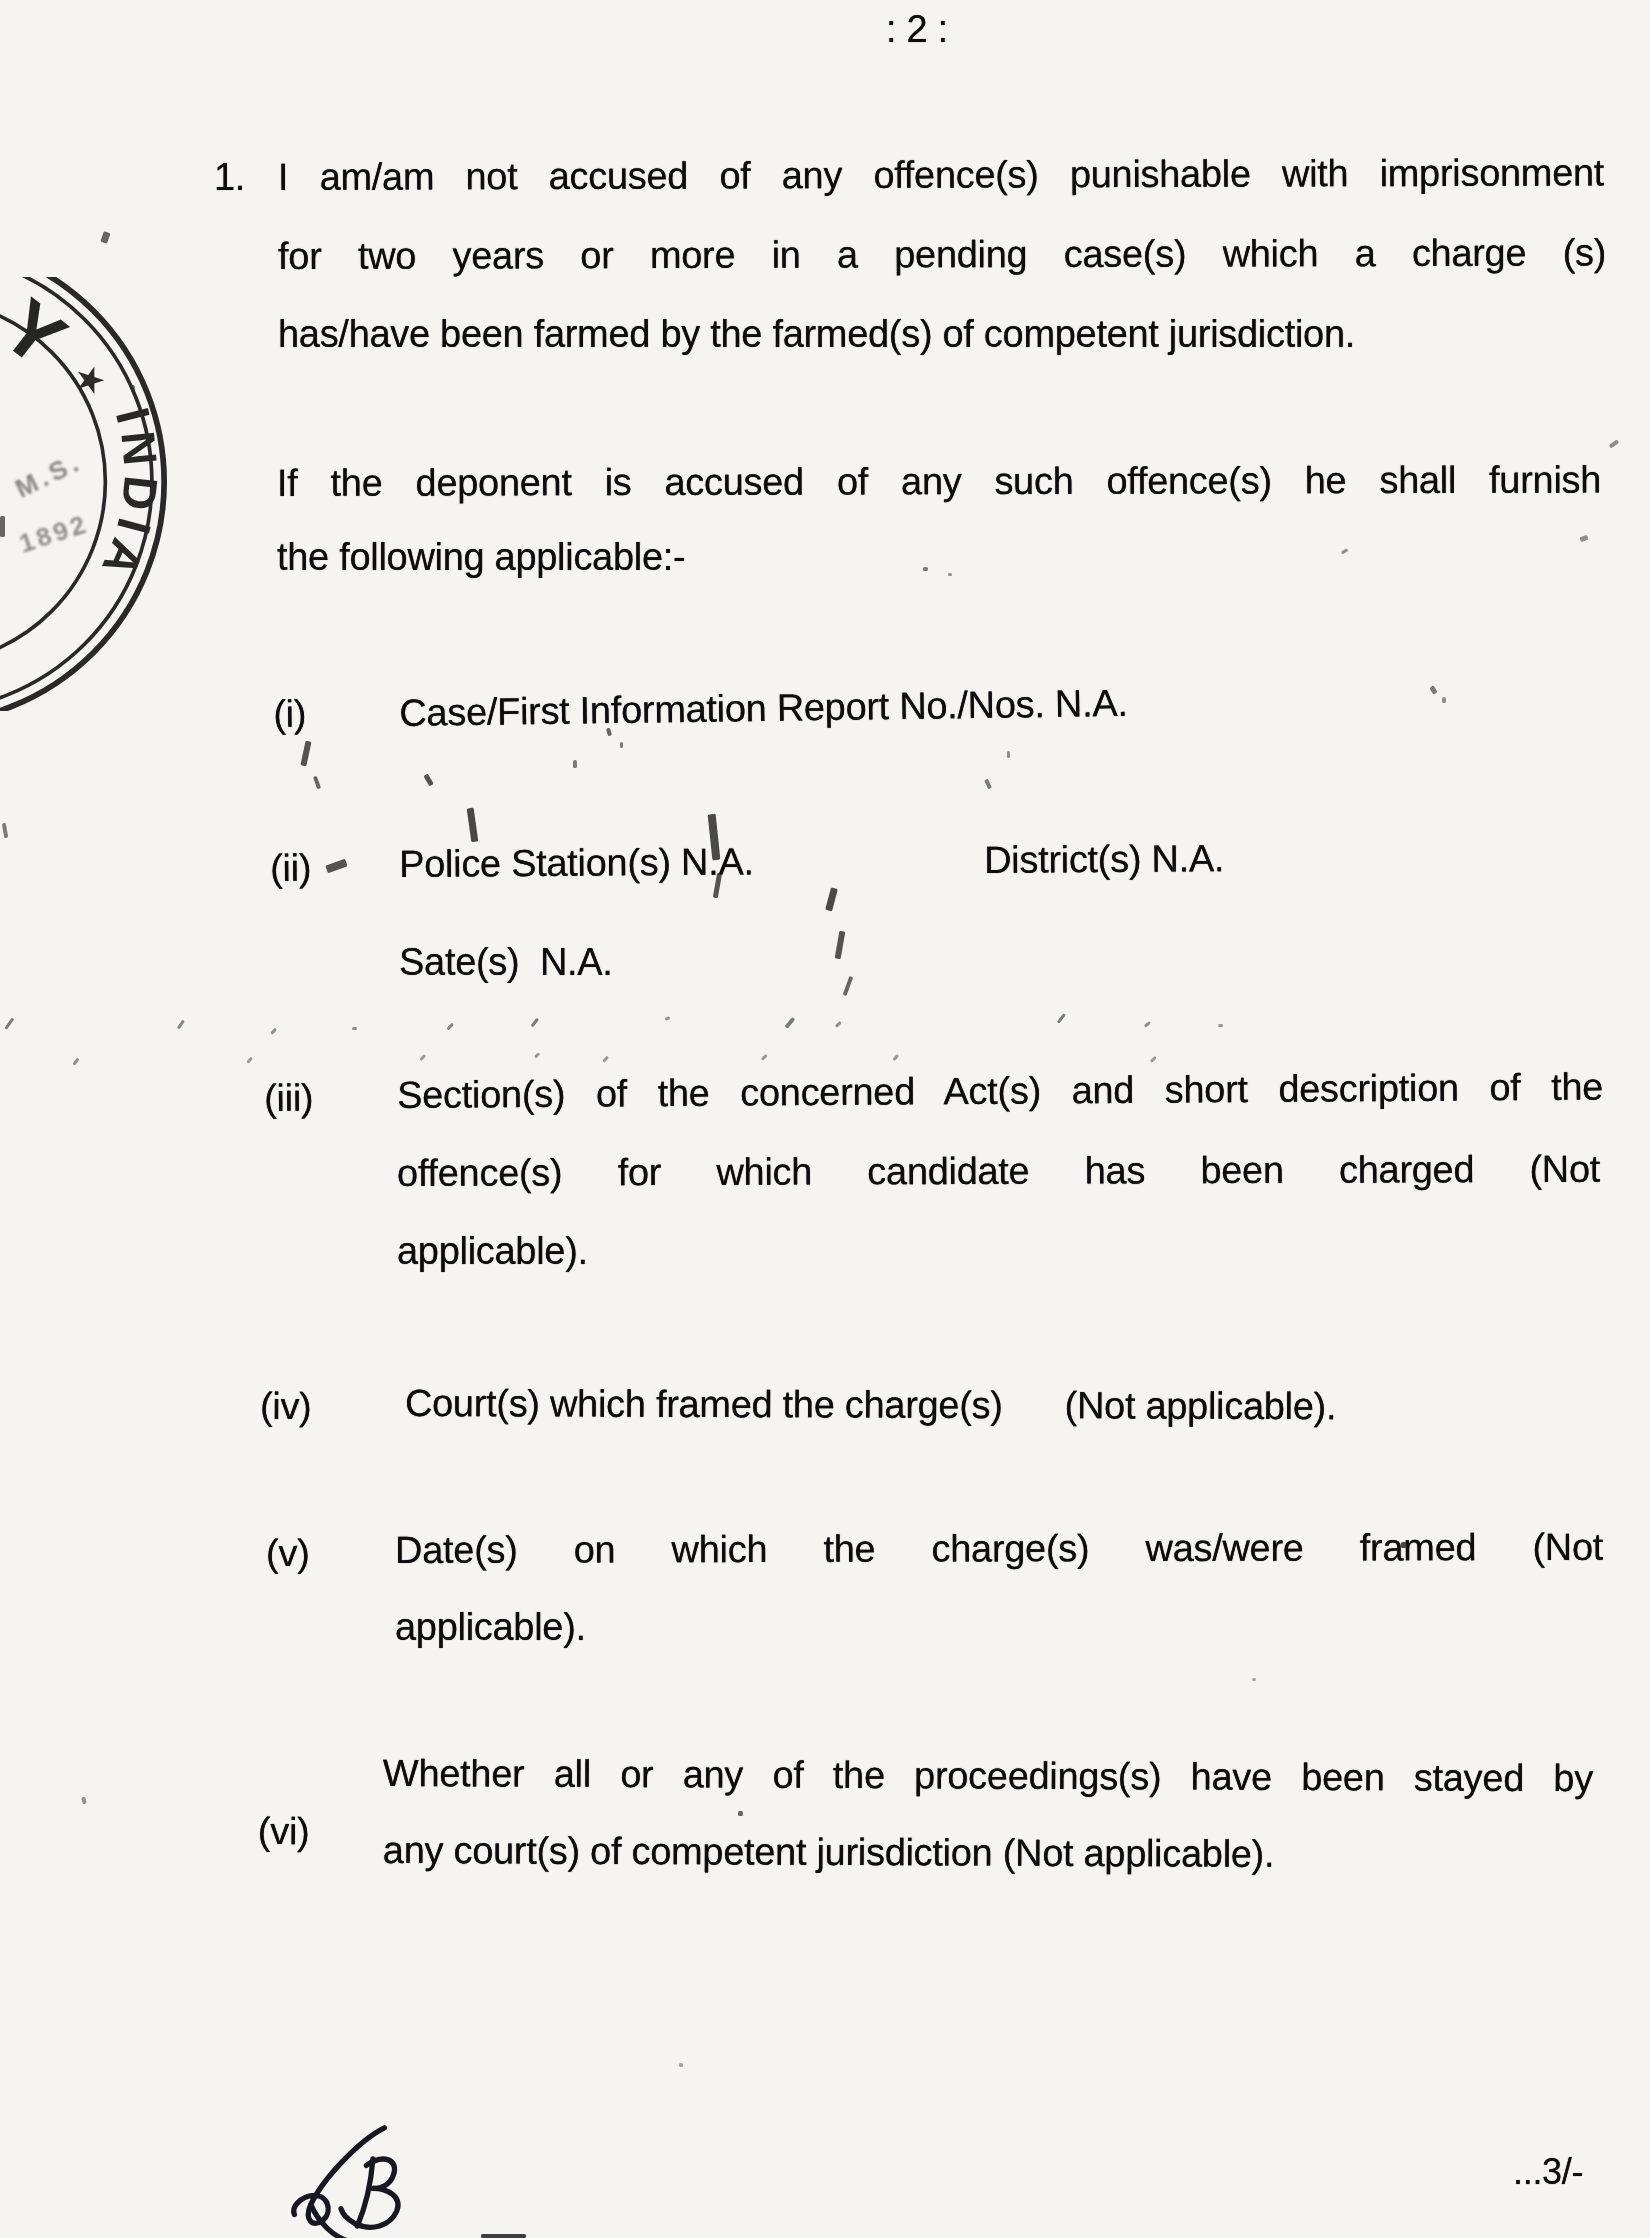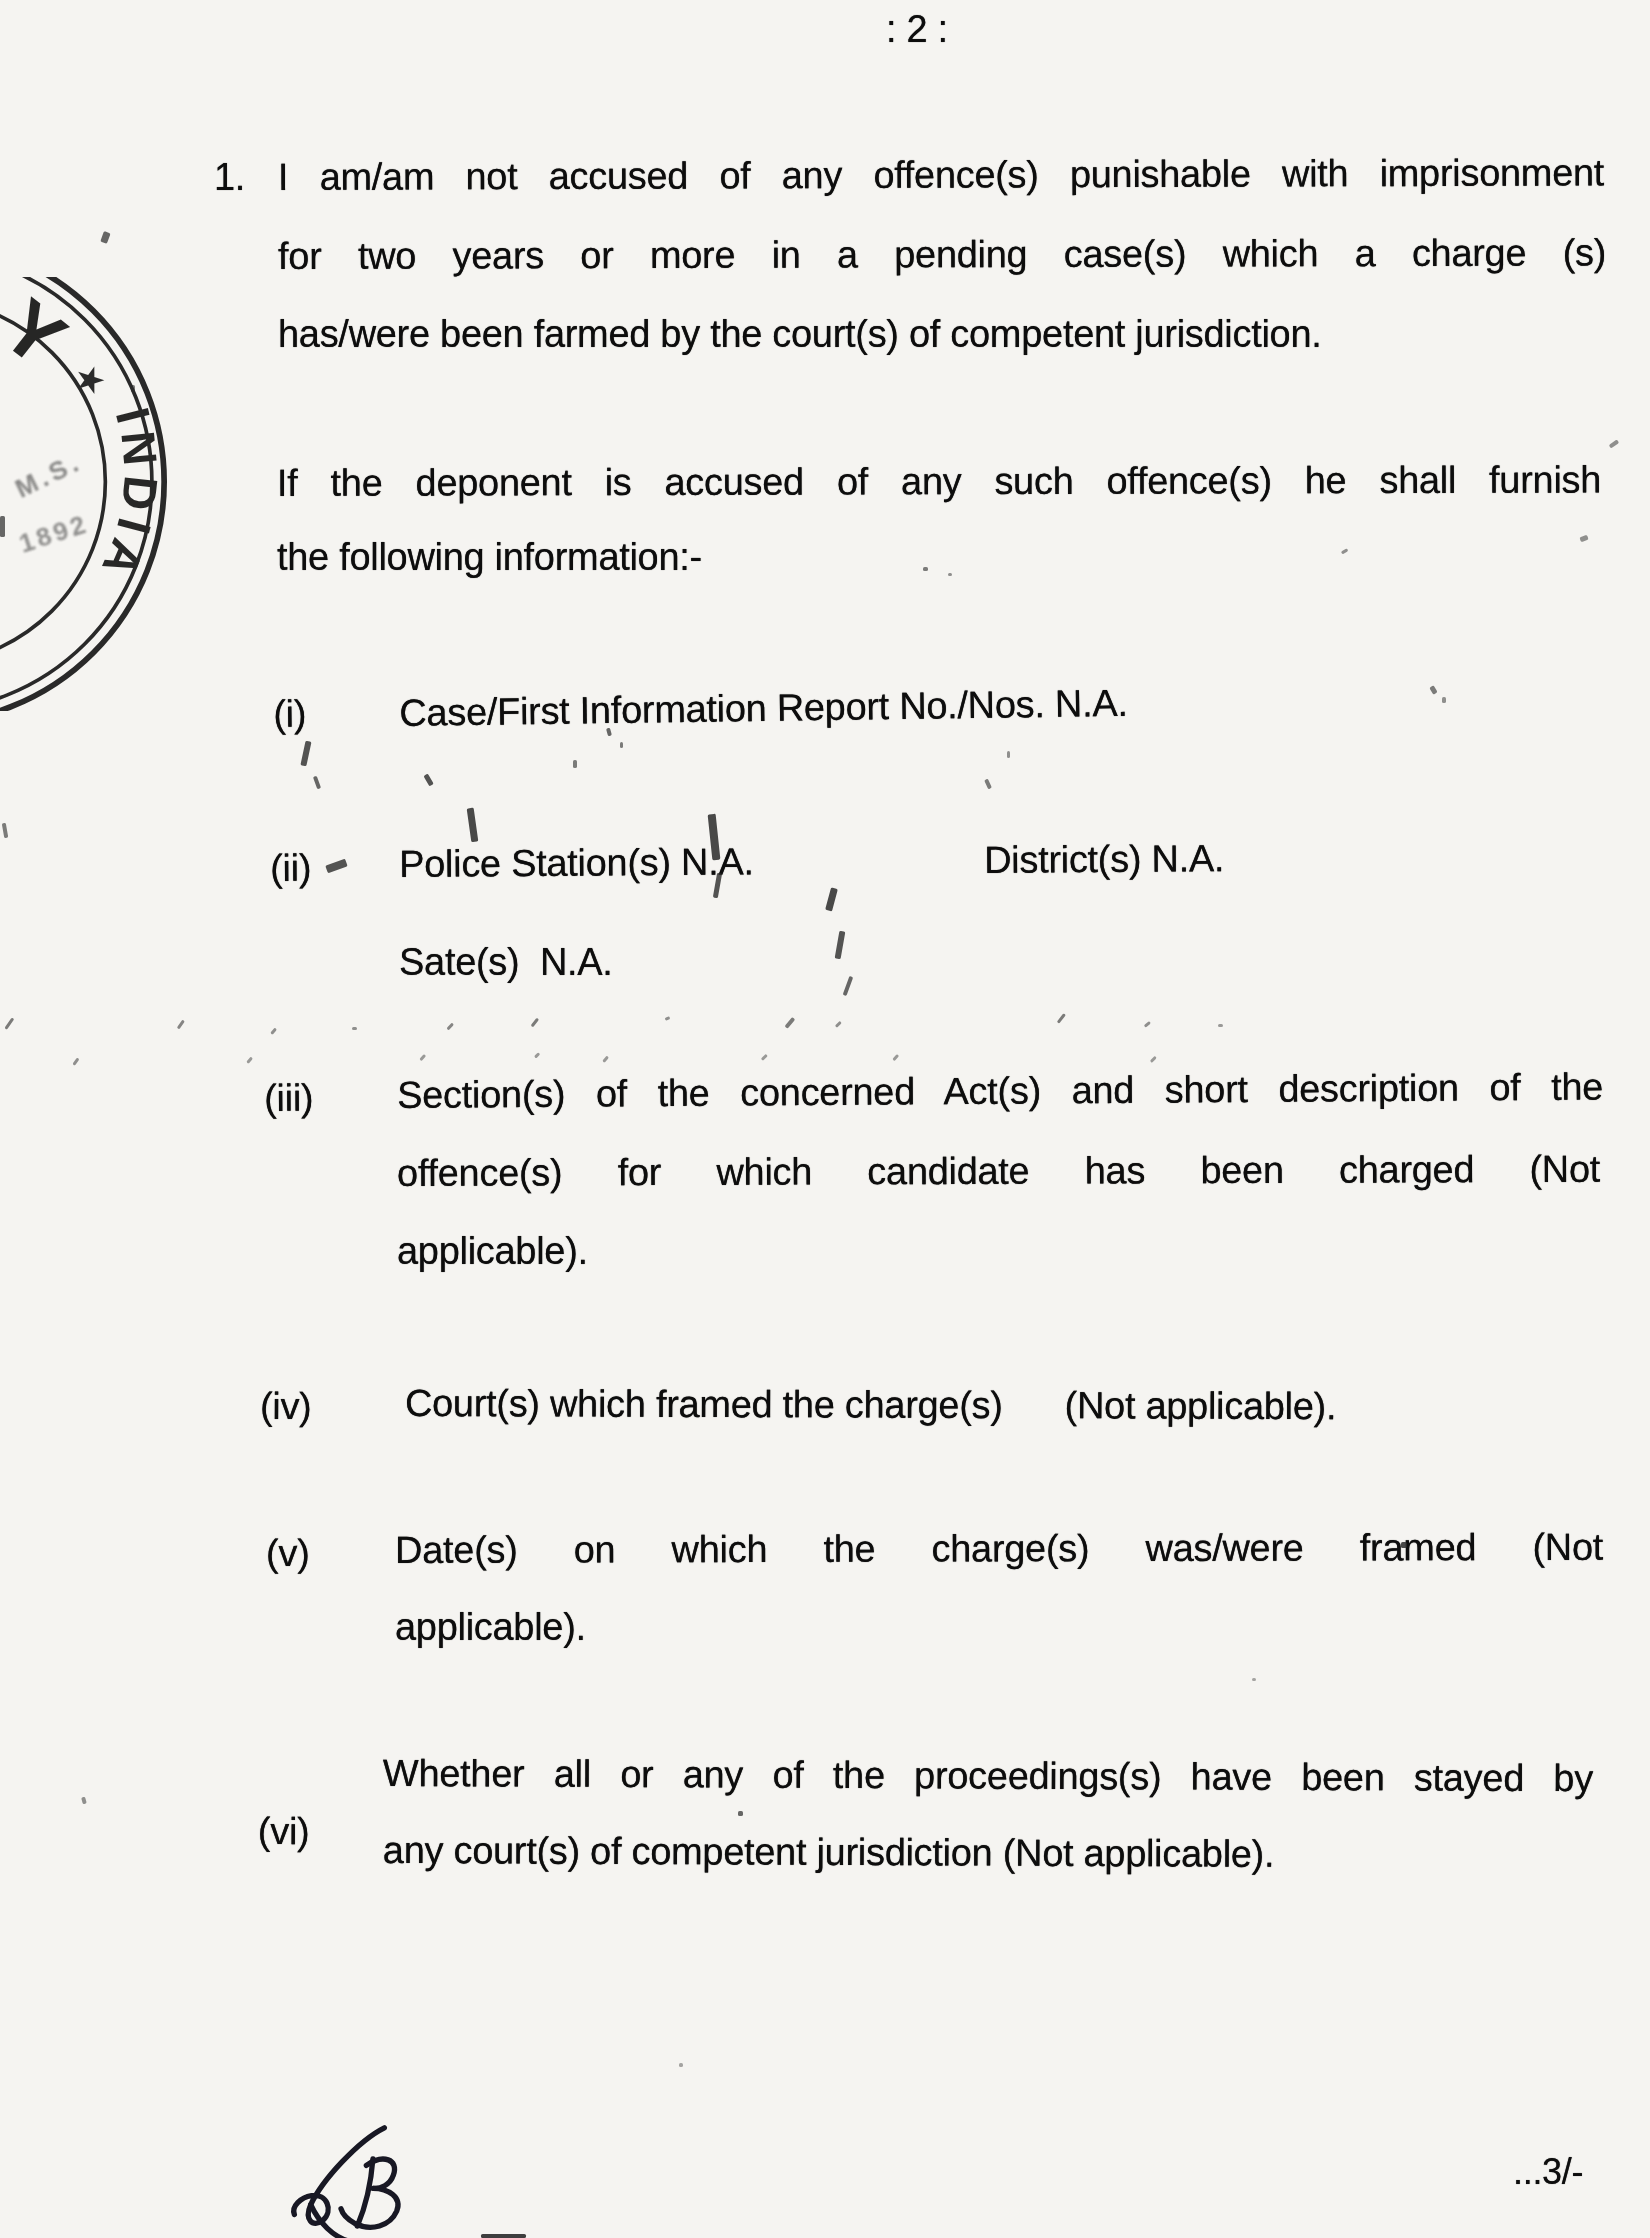--- a/index.html
+++ b/index.html
@@ -37,24 +37,24 @@
     </text>
     <text x="14" y="98" font-size="96" font-weight="bold" fill="#101010" transform="rotate(38 40 60)">Y</text>
     <text x="92" y="138" font-size="44" fill="#161616" transform="rotate(18 105 120)">★</text>
     <text x="18" y="262" font-size="32" font-weight="bold" fill="#2b2b2b" opacity=".6" letter-spacing="5" transform="rotate(-26 40 250)" style="filter:blur(1px);">M.S.</text>
     <text x="22" y="330" font-size="32" font-weight="bold" fill="#2b2b2b" opacity=".55" letter-spacing="4" transform="rotate(-18 50 315)" style="filter:blur(1.2px);">1892</text>
   </svg>
 
   <div class="txt" style="left:214px;top:156px;">1.</div>
   <div class="txt just" style="left:278px;top:156px;width:1326px;transform:rotate(-0.2deg);">I am/am not accused of any offence(s) punishable with imprisonment</div>
   <div class="txt just" style="left:278px;top:235px;width:1328px;transform:rotate(-0.15deg);">for two years or more in a pending case(s) which a charge (s)</div>
-  <div class="txt" style="left:278px;top:313px;">has/were been farmed by the court(s) of competent jurisdiction.</div>
+  <div class="txt" style="left:278px;top:313px;">has/have been farmed by the farmed(s) of competent jurisdiction.</div>
 
   <div class="txt just" style="left:277px;top:462px;width:1324px;transform:rotate(-0.15deg);">If the deponent is accused of any such offence(s) he shall furnish</div>
-  <div class="txt" style="left:277px;top:536px;">the following information:-</div>
+  <div class="txt" style="left:277px;top:536px;">the following applicable:-</div>
 
   <div class="txt" style="left:273px;top:693px;transform:rotate(-0.8deg);">(i)</div>
   <div class="txt" style="left:399px;top:692px;transform:rotate(-0.8deg);">Case/First Information Report No./Nos. N.A.</div>
 
   <div class="txt" style="left:270px;top:847px;transform:rotate(-0.4deg);">(ii)</div>
   <div class="txt row" style="left:399px;top:843px;width:825px;transform:rotate(-0.4deg);">
     <span>Police Station(s) N.A.</span>
     <span>District(s) N.A.</span>
   </div>
   <div class="txt pre" style="left:399px;top:917px;">Sate(s)  N.A.</div>

